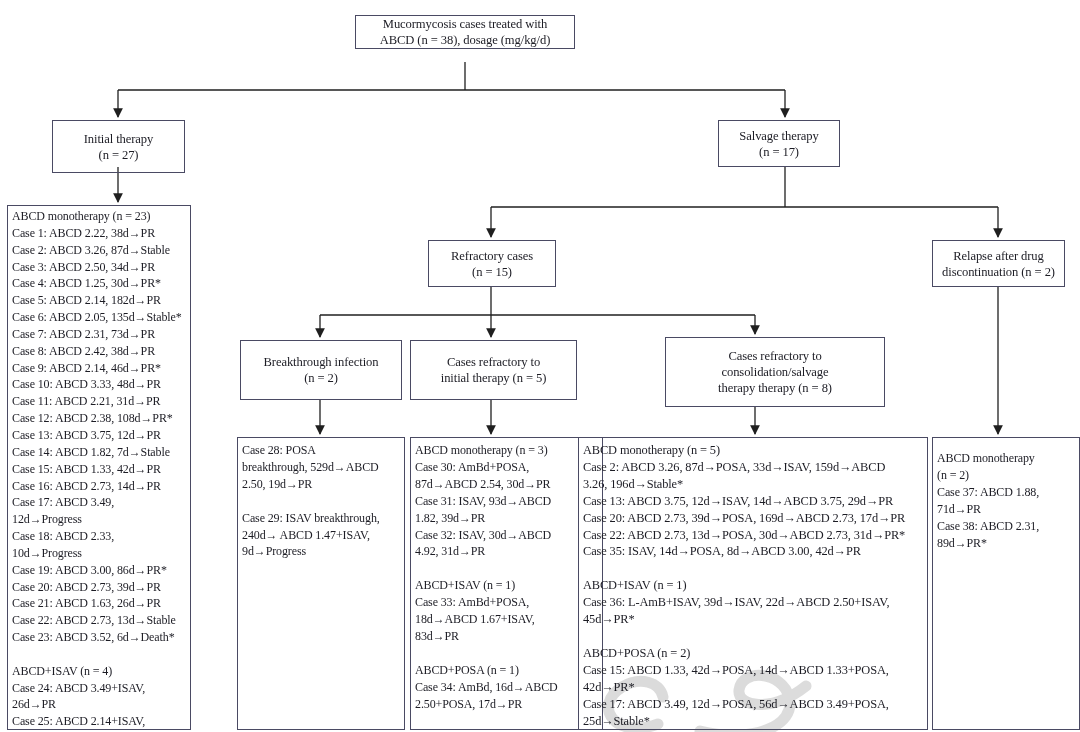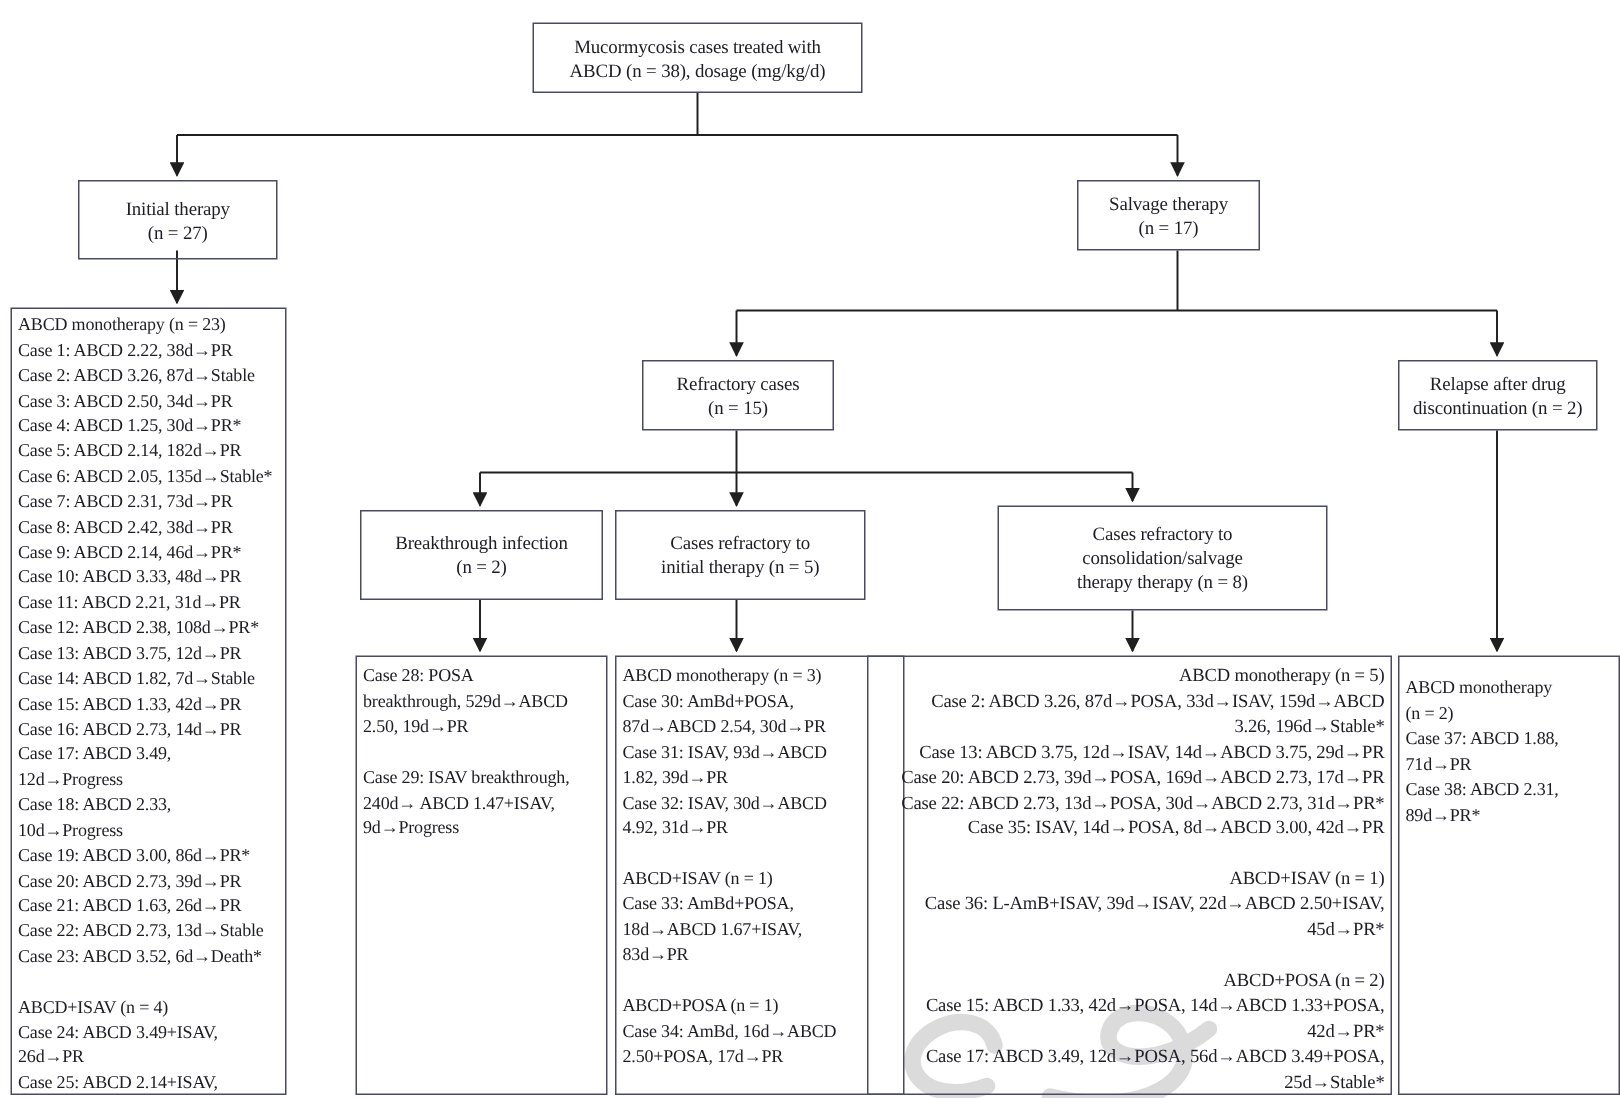--- a/index.html
+++ b/index.html
@@ -60,21 +60,21 @@
       <path d="M320,315 V337" marker-end="url(#arrow)"></path>
       <path d="M491,315 V337" marker-end="url(#arrow)"></path>
       <path d="M755,315 V334" marker-end="url(#arrow)"></path>
       <path d="M320,400 V434" marker-end="url(#arrow)"></path>
       <path d="M491,400 V434" marker-end="url(#arrow)"></path>
       <path d="M755,407 V434" marker-end="url(#arrow)"></path>
       <path d="M998,287 V434" marker-end="url(#arrow)"></path>
     </g>
   </svg>
 
-  <div class="node" style="left:355px;top:15px;width:220px;height:47px;">
+  <div class="node" style="left:355px;top:15px;width:220px;height:34px;">
     <span>Mucormycosis cases treated with
 ABCD (n = 38), dosage (mg/kg/d)</span>
   </div>
 
   <div class="node" style="left:52px;top:120px;width:133px;height:53px;">
     <span>Initial therapy
 (n = 27)</span>
   </div>
   <div class="node" style="left:718px;top:120px;width:122px;height:47px;">
     <span>Salvage therapy
@@ -154,21 +154,21 @@
 
 ABCD+ISAV (n = 1)
 Case 33: AmBd+POSA,
 18d→ABCD 1.67+ISAV,
 83d→PR
 
 ABCD+POSA (n = 1)
 Case 34: AmBd, 16d→ABCD
 2.50+POSA, 17d→PR</div>
 
-  <div class="content-box" style="left:578px;top:437px;width:350px;height:293px;padding-top:4px;font-size:12.4px;text-align:right;">ABCD monotherapy (n = 5)
+  <div class="content-box" style="left:578px;top:437px;width:350px;height:293px;padding-top:4px;font-size:12.4px;">ABCD monotherapy (n = 5)
 Case 2: ABCD 3.26, 87d→POSA, 33d→ISAV, 159d→ABCD
 3.26, 196d→Stable*
 Case 13: ABCD 3.75, 12d→ISAV, 14d→ABCD 3.75, 29d→PR
 Case 20: ABCD 2.73, 39d→POSA, 169d→ABCD 2.73, 17d→PR
 Case 22: ABCD 2.73, 13d→POSA, 30d→ABCD 2.73, 31d→PR*
 Case 35: ISAV, 14d→POSA, 8d→ABCD 3.00, 42d→PR
 
 ABCD+ISAV (n = 1)
 Case 36: L-AmB+ISAV, 39d→ISAV, 22d→ABCD 2.50+ISAV,
 45d→PR*

